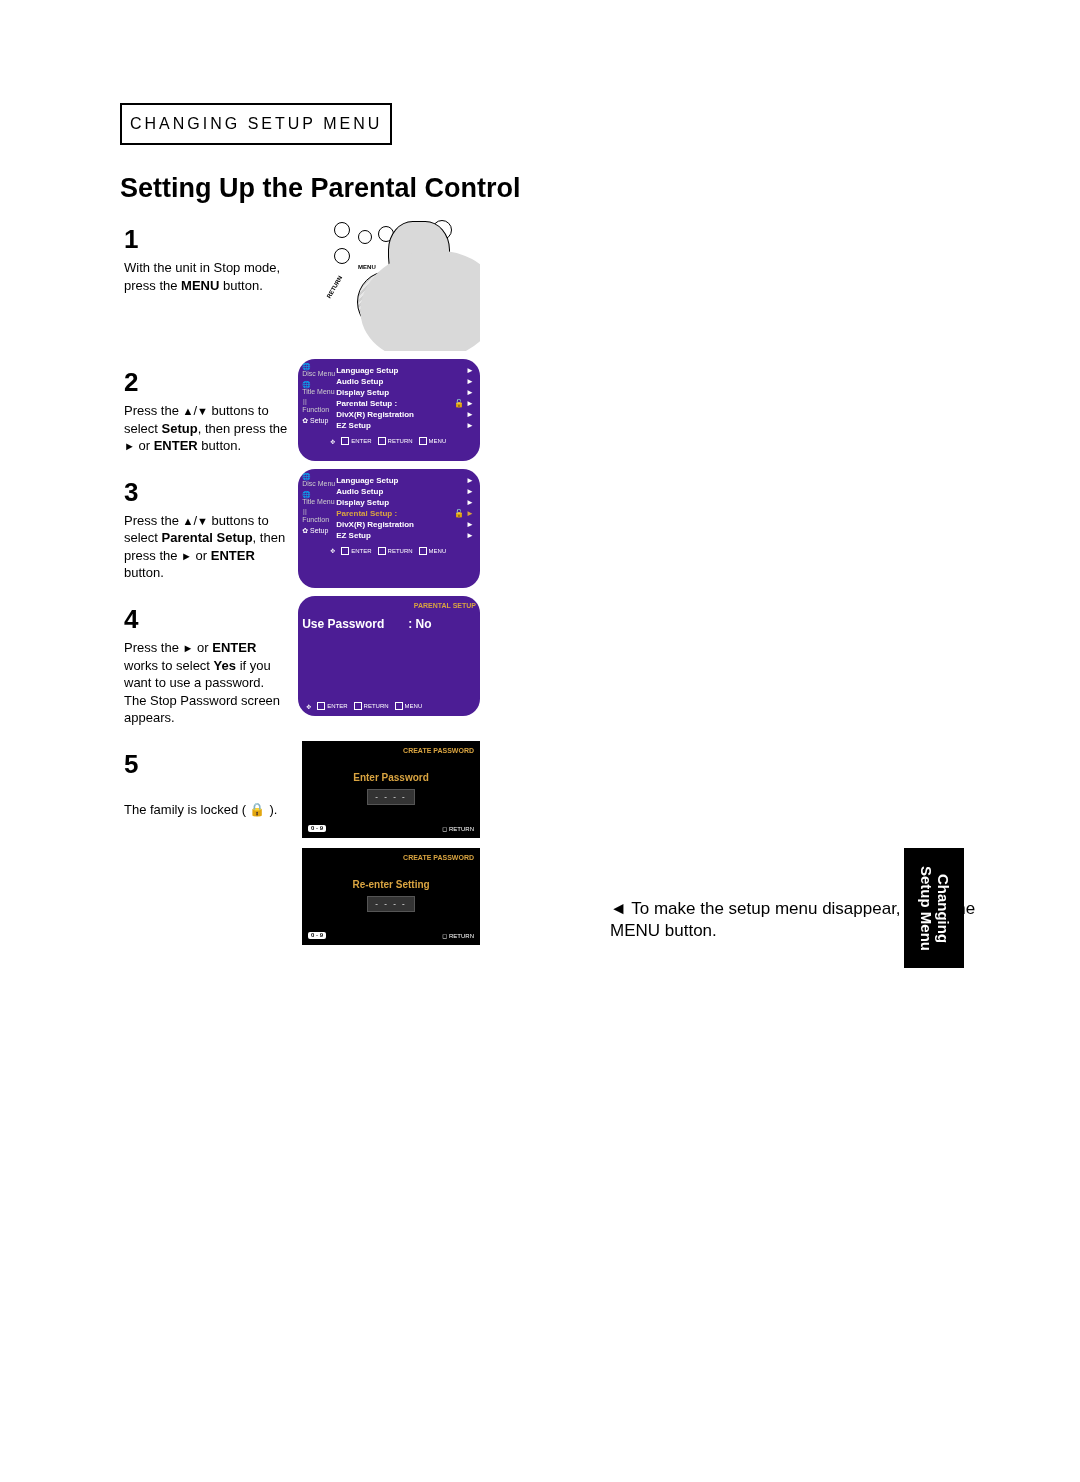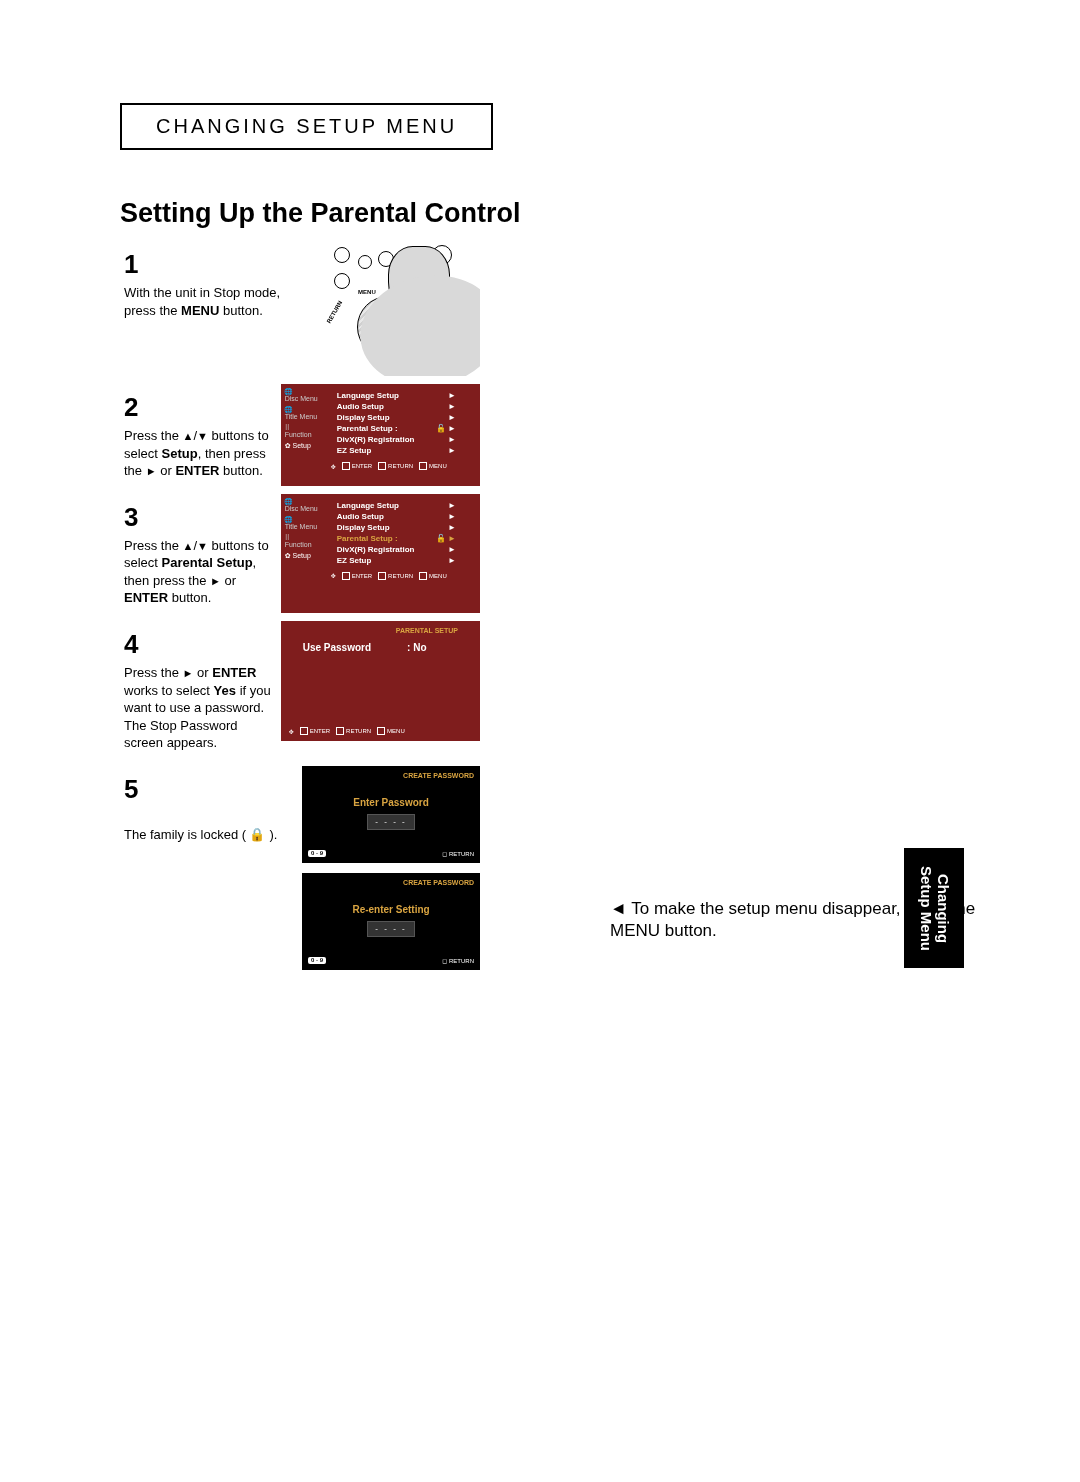--- a/index.html
+++ b/index.html
@@ -14,29 +14,29 @@
   }
   .page {
     position: absolute;
     left: 120px;
     top: 103px;
     width: 840px;
   }
   .section-box {
     border: 2px solid #000;
     display: inline-block;
-    padding: 10px 34px;
+    padding: 10px 8px;
     letter-spacing: 3px;
-    font-size: 20px;
+    font-size: 16px;
     font-variant: small-caps;
   }
   .page-title {
     font-size: 27px;
     font-weight: bold;
-    margin-top: 48px;
+    margin-top: 28px;
   }
   .intro {
     font-size: 18px;
     margin-top: 6px;
     line-height: 1.3;
   }
   .steps {
     margin-top: 12px;
     width: 360px;
   }
@@ -50,25 +50,26 @@
     font-size: 13px;
     line-height: 1.35;
   }
   .step-num {
     font-size: 26px;
     font-weight: 800;
     margin-bottom: 2px;
   }
   .step-right {
     width: 180px;
-    background: #7f1d1d;
+    background: #4c1d95;
     color: #fff;
-    padding: 6px 22px;
+    padding: 6px 4px;
     font-size: 8px;
     position: relative;
+    border-radius: 17px;
   }
   
   .remote-illus {
     background: #fff;
     width: 180px;
     height: 135px;
     position: relative;
     overflow: hidden;
   }
   .remote-illus .circle {
@@ -178,24 +179,24 @@
     font-size: 8px;
   }
   
   .parental-hdr {
     text-align: right;
     font-size: 7px;
     font-weight: bold;
     color: #d9a441;
   }
   .use-pw {
-    font-size: 10px;
-    font-weight: bold;
-    display: flex;
-    gap: 36px;
+    font-size: 12px;
+    font-weight: bold;
+    display: flex;
+    gap: 24px;
     margin-top: 8px;
   }
   
   .step5-right {
     display: flex;
     flex-direction: column;
     gap: 10px;
   }
   .pwpanel {
     background: #000;

